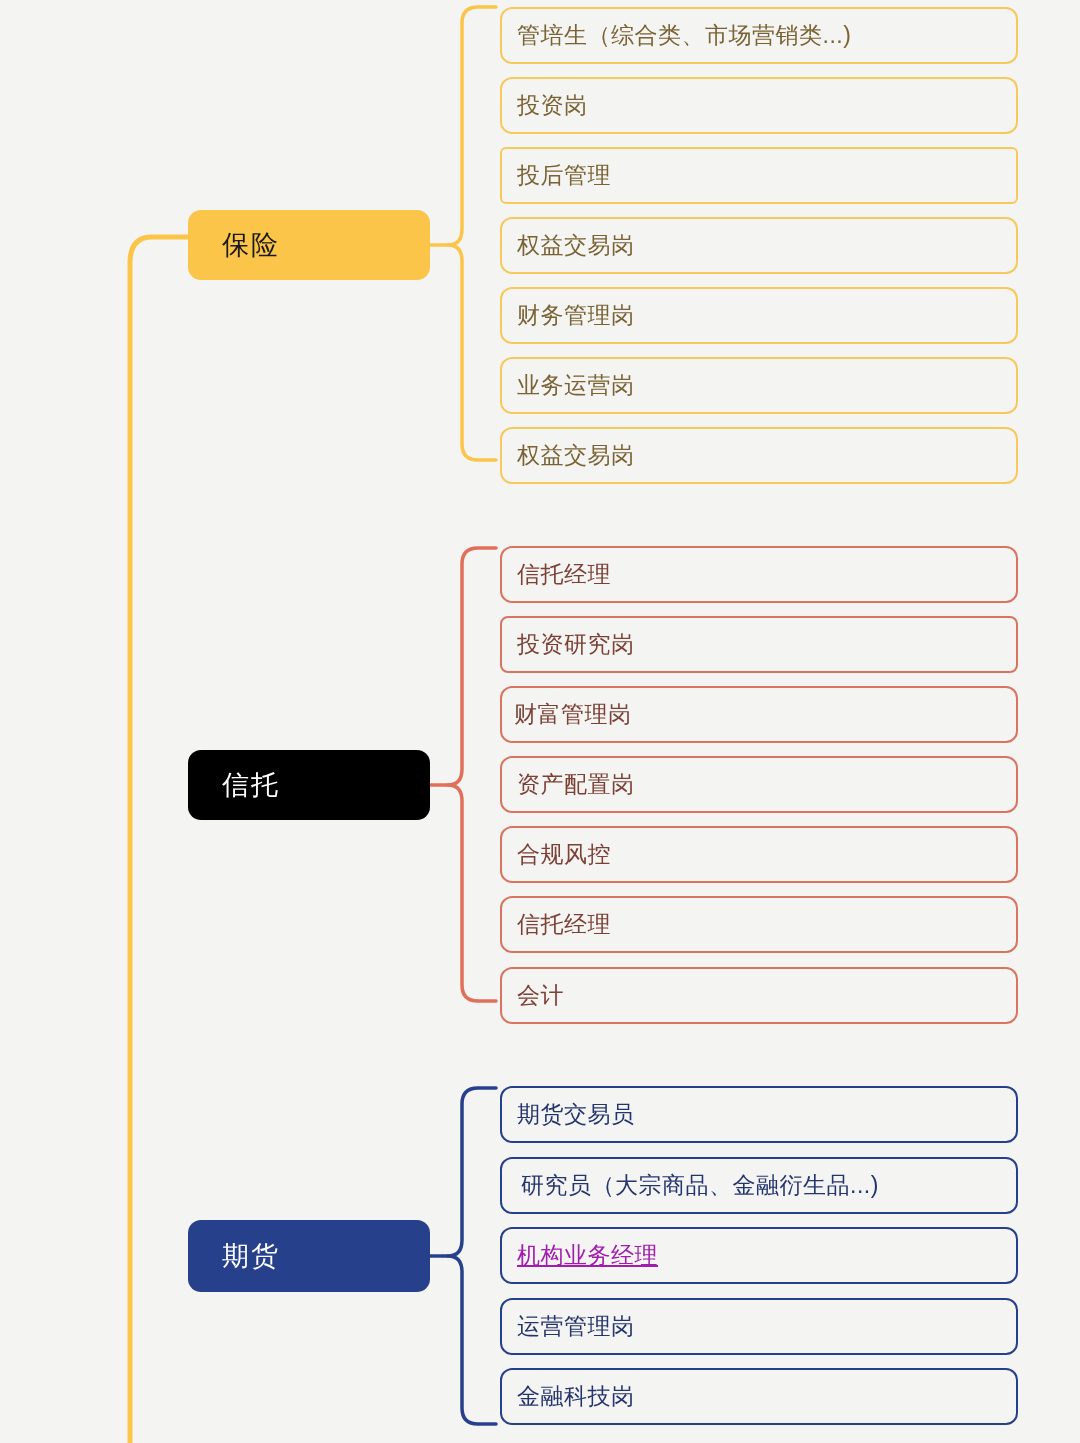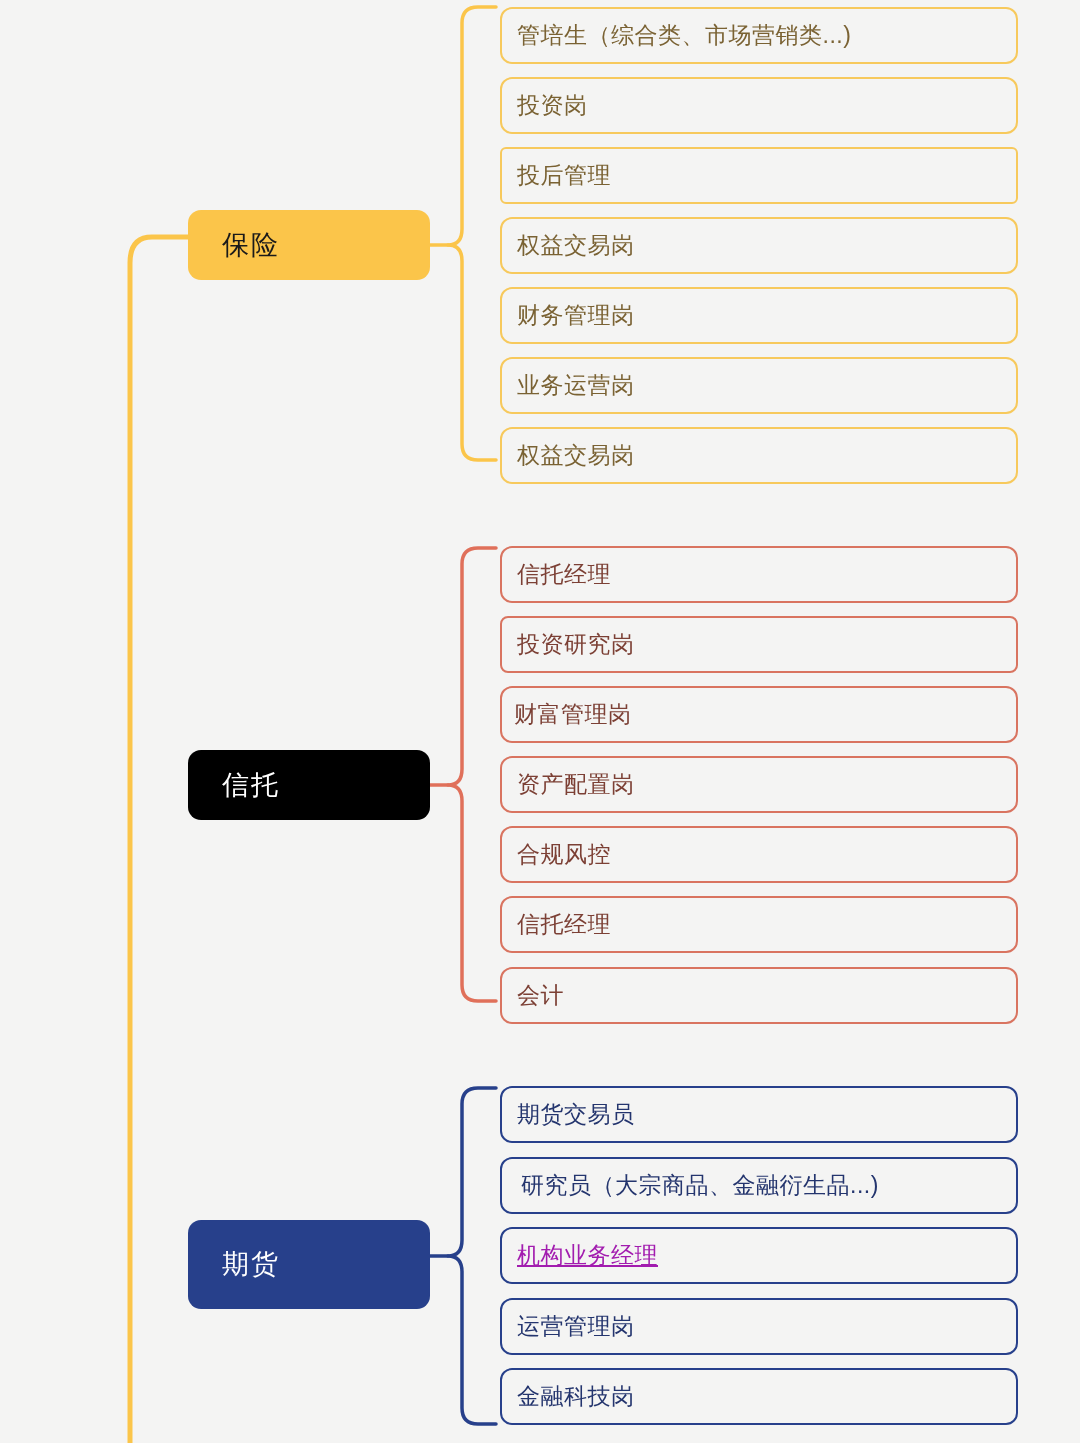--- a/index.html
+++ b/index.html
@@ -105,21 +105,21 @@
       <div class="leaf yellow" style="top: 357px; border-color: rgb(247, 201, 92); color: rgb(122, 98, 51);">业务运营岗</div>
       <div class="leaf yellow" style="top: 427px; border-color: rgb(247, 201, 92); color: rgb(122, 98, 51);">权益交易岗</div>
       <div class="pill red" style="left: 188px; top: 750px; width: 242px; height: 70px; background: #000000; color: rgb(255, 255, 255);">信托</div>
       <div class="leaf red" style="top: 546px; border-color: rgb(217, 116, 96); color: rgb(124, 64, 53);">信托经理</div>
       <div class="leaf red" style="top: 616px; border-color: rgb(217, 116, 96); color: rgb(124, 64, 53); border-radius: 8px;">投资研究岗</div>
       <div class="leaf red" style="top: 686px; border-color: rgb(217, 116, 96); color: rgb(124, 64, 53); padding-left: 12px;">财富管理岗</div>
       <div class="leaf red" style="top: 756px; border-color: rgb(217, 116, 96); color: rgb(124, 64, 53);">资产配置岗</div>
       <div class="leaf red" style="top: 826px; border-color: rgb(217, 116, 96); color: rgb(124, 64, 53);">合规风控</div>
       <div class="leaf red" style="top: 896px; border-color: rgb(217, 116, 96); color: rgb(124, 64, 53);">信托经理</div>
       <div class="leaf red" style="top: 967px; border-color: rgb(217, 116, 96); color: rgb(124, 64, 53);">会计</div>
-      <div class="pill blue" style="left: 188px; top: 1220px; width: 242px; height: 89px; background: rgb(39, 64, 139); color: rgb(255, 255, 255);">期货</div>
+      <div class="pill blue" style="left: 188px; top: 1220px; width: 242px; height: 72px; background: rgb(39, 64, 139); color: rgb(255, 255, 255);">期货</div>
       <div class="leaf blue" style="top: 1086px; border-color: rgb(39, 64, 139); color: rgb(36, 53, 110);">期货交易员</div>
       <div class="leaf blue" style="top: 1157px; border-color: rgb(39, 64, 139); color: rgb(36, 53, 110); padding-left: 19px;">研究员（大宗商品、金融衍生品...)</div>
       <div class="leaf blue" style="top: 1227px; border-color: rgb(39, 64, 139); color: #a21caf; text-decoration: underline;">机构业务经理</div>
       <div class="leaf blue" style="top: 1298px; border-color: rgb(39, 64, 139); color: rgb(36, 53, 110);">运营管理岗</div>
       <div class="leaf blue" style="top: 1368px; border-color: rgb(39, 64, 139); color: rgb(36, 53, 110);">金融科技岗</div>
     </div>
 
 </div>
 
 </body></html>

